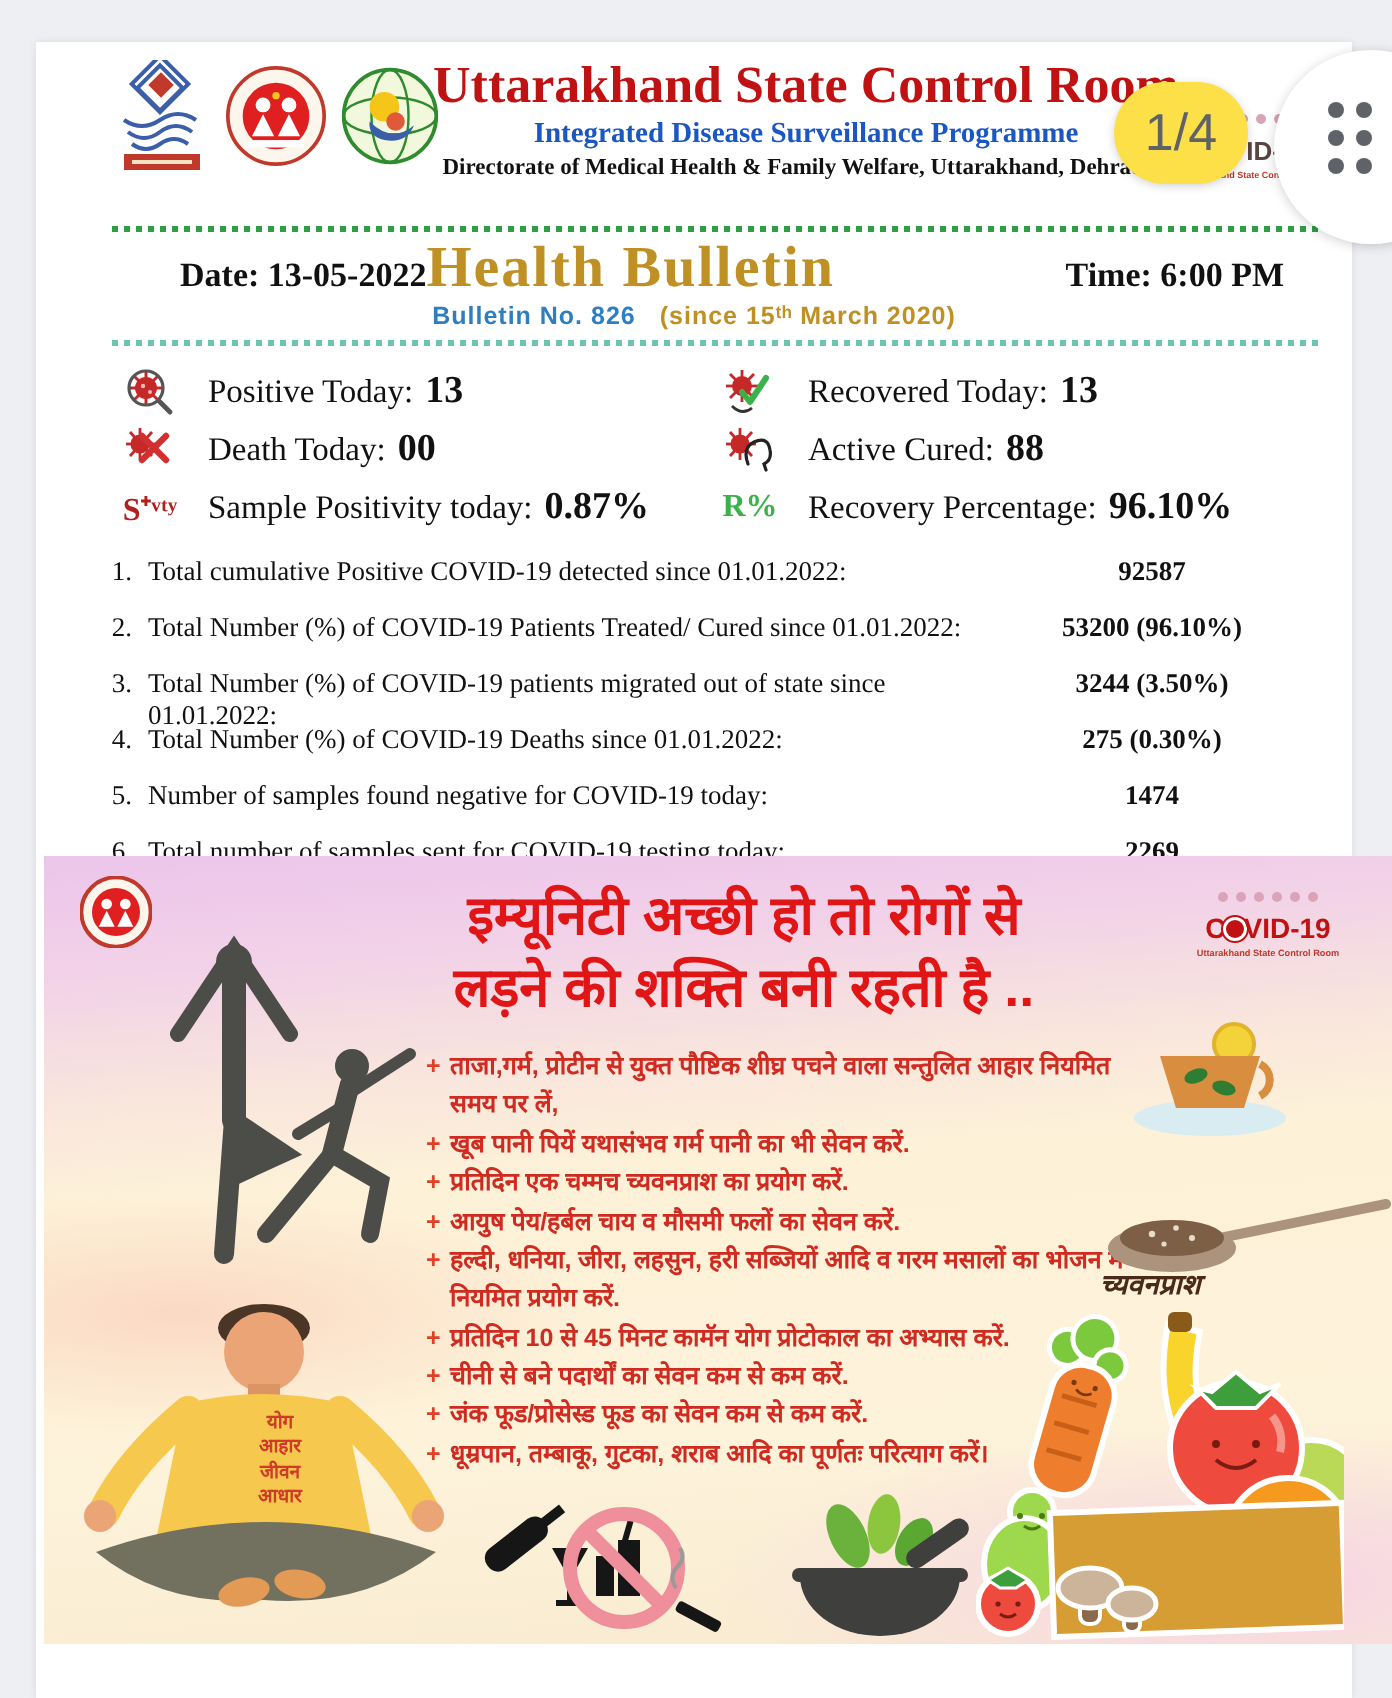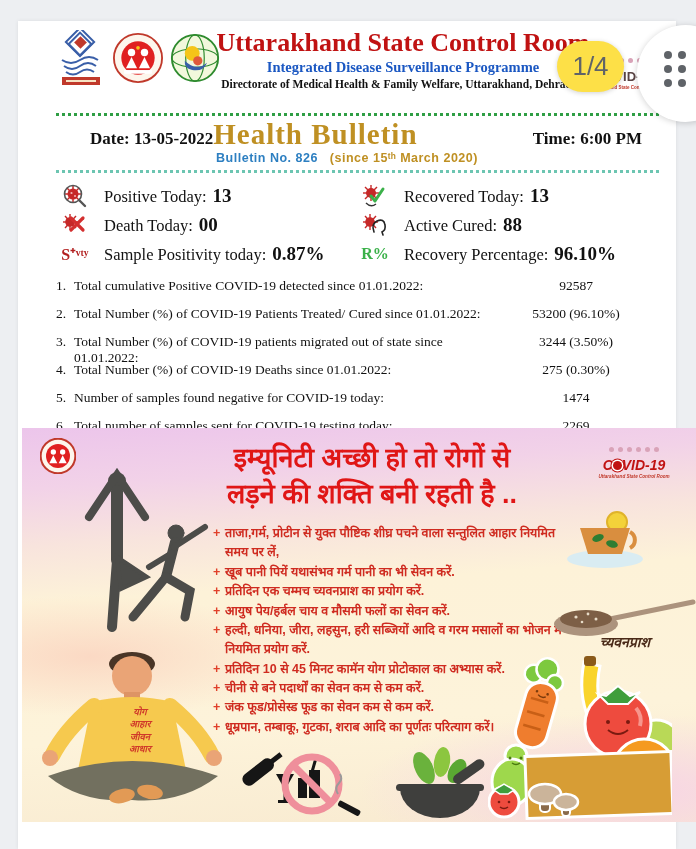--- a/index.html
+++ b/index.html
@@ -47,42 +47,42 @@
   .itext{font-weight:bold;color:#b21f1f;font-size:16px;}
   .itext.green{color:#3bb14a;}
   .slabel{font-size:16.5px;color:#111;}
   .sval{font-weight:bold;font-size:19px;color:#111;margin-left:2px;}
 
   
   .list{padding:8px 16px 0 26px;}
   .lrow{display:flex;align-items:baseline;height:28px;font-size:13.5px;color:#111;}
   .lnum{width:22px;text-align:right;margin-right:8px;}
   .ltext{flex:1;}
-  .lval{width:168px;text-align:center;font-weight:normal;white-space:nowrap;}
+  .lval{width:168px;text-align:center;font-weight:bold;white-space:nowrap;}
 
   
   .poster{position:absolute;left:4px;top:407px;width:650px;height:394px;overflow:hidden;
     background:
       radial-gradient(ellipse 55% 28% at 88% 92%, #f7d3e6 0%, rgba(247,211,230,0) 70%),
       radial-gradient(ellipse 45% 22% at 10% 58%, #fbd9c4 0%, rgba(251,217,196,0) 70%),
       linear-gradient(176deg,#ecc5eb 0%,#f2d2e8 14%,#f8e4dd 27%,#fdf2d8 40%,#fdf3da 72%,#f8ead0 100%);
     font-family:"Liberation Sans",sans-serif;padding-left:32px;}
   .p-heading{position:absolute;left:140px;top:12px;width:420px;text-align:center;
      color:#e01616;font-weight:800;font-size:27px;line-height:1.35;}
   .p-bullets{position:absolute;left:191px;top:96px;width:358px;}
   .p-bullet{display:flex;font-size:12.5px;font-weight:bold;color:#cf2b20;line-height:1.55;}
   .p-bullet .mk{width:12px;color:#e0402a;}
   .p-bullet .bt{flex:1;}
-  .pos{position:absolute;font-style:italic;}
+  .pos{position:absolute;}
   .poster-covid{left:556px;top:10px;width:112px;}
   .poster-covid .dots span{width:5px;height:5px;}
   .poster-covid .ctext{font-size:14px;}
   .poster-covid .virusO{width:9px;height:9px;}
   .poster-covid .csub{font-size:4.6px;}
-  .chy-label{left:528px;top:204px;width:100px;text-align:right;color:#4a2a18;
+  .chy-label{left:528px;top:204px;width:100px;text-align:left;color:#4a2a18;
      font-weight:bold;font-style:italic;font-size:14px;}
   .shirt-text{left:96px;top:278px;width:44px;text-align:center;color:#d03a2a;
      font-size:9.5px;font-weight:bold;line-height:1.3;}
   .shirt-text span{display:block;}
 
   
   .pagepill{position:absolute;left:557px;top:41px;width:67px;height:51px;border-radius:26px;
      background:#fde047;box-shadow:0 1px 5px rgba(0,0,0,.18);display:flex;align-items:center;
      justify-content:center;font-family:"Liberation Sans",sans-serif;font-size:26px;
      color:#5f6368;z-index:10;}

